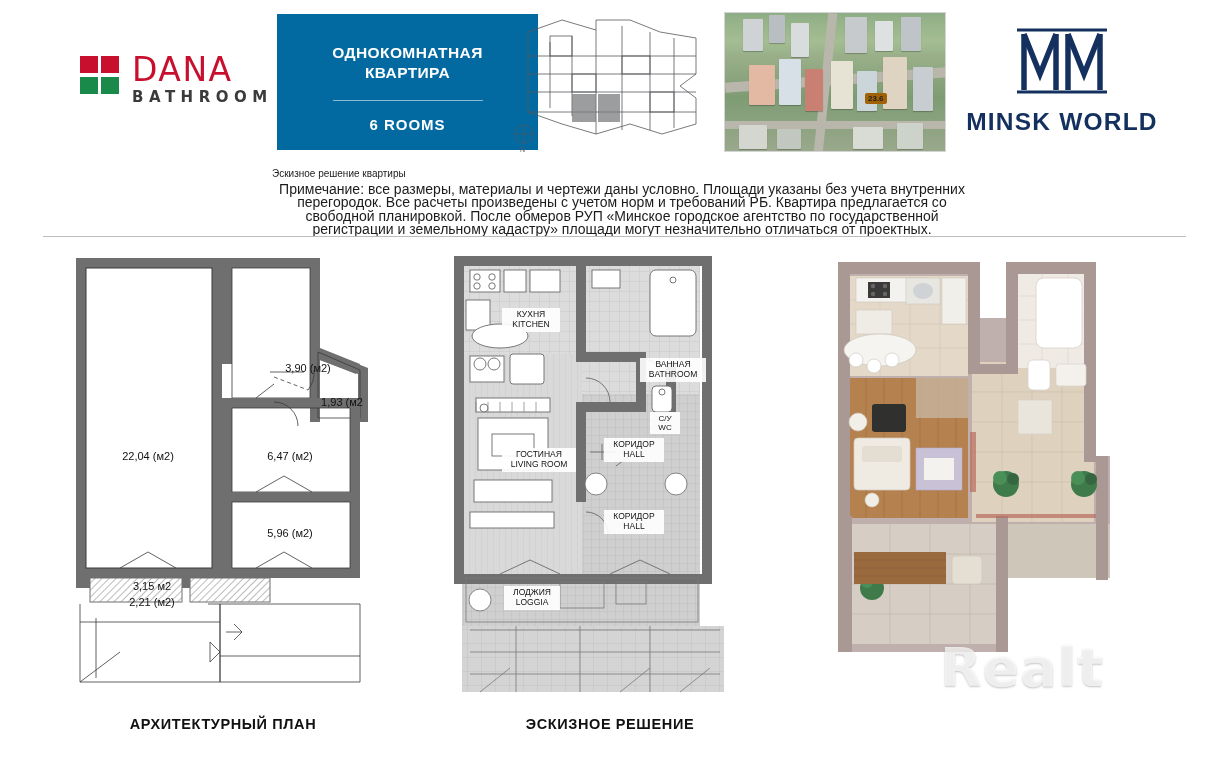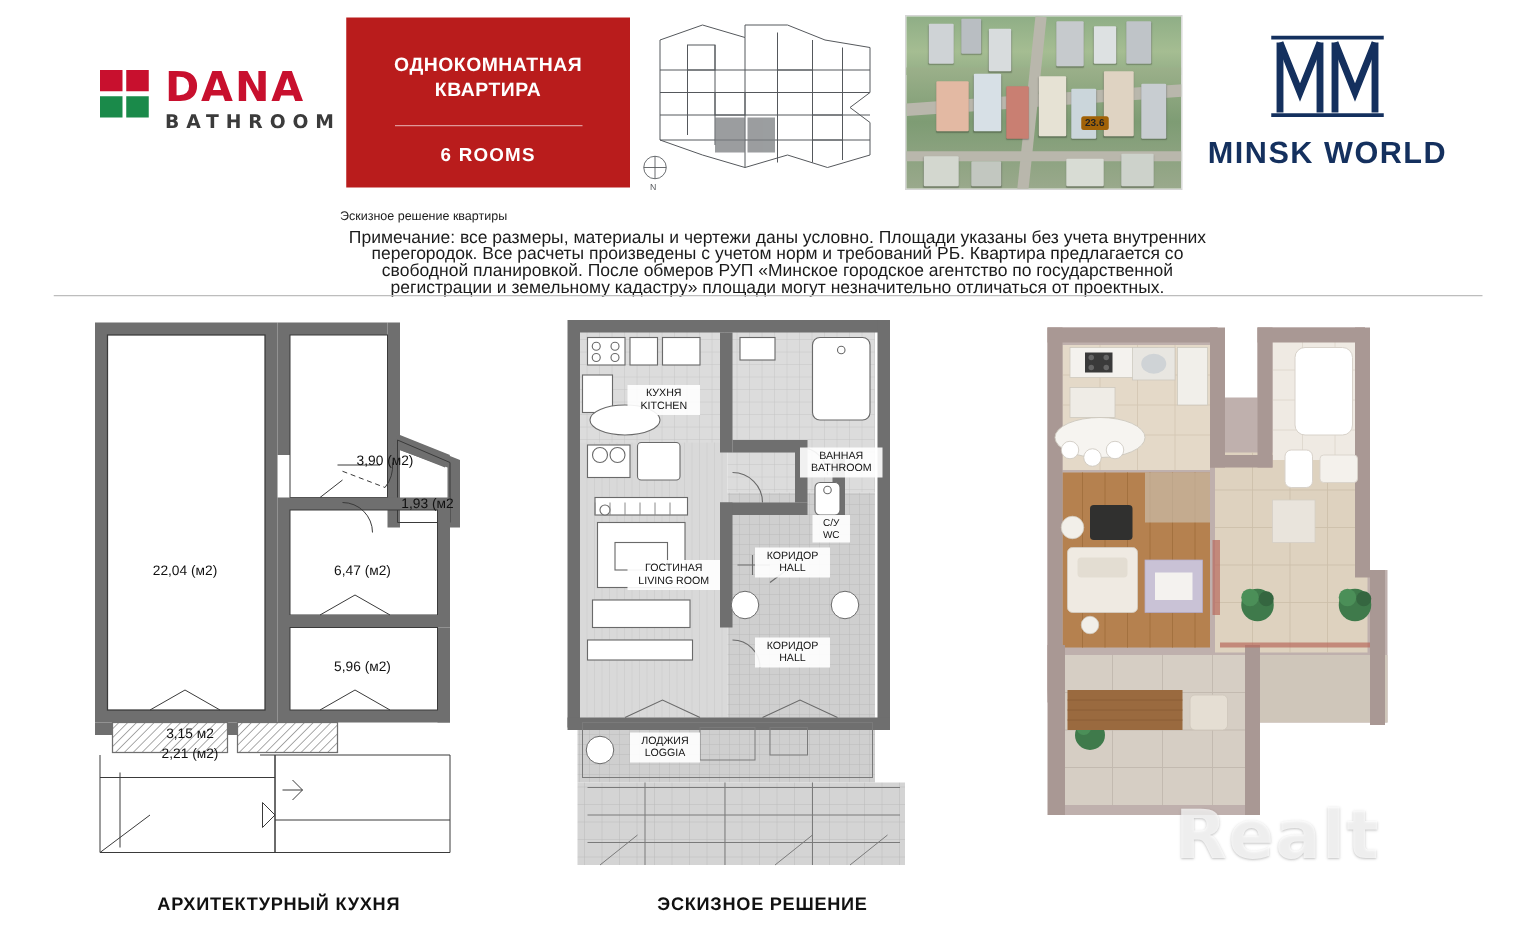--- a/index.html
+++ b/index.html
@@ -41,40 +41,40 @@
     display: block;
   }
   .dana-squares i.s1 { left: 0;  top: 0;  background: #c8102e; }
   .dana-squares i.s2 { left: 21px; top: 0;  background: #c8102e; }
   .dana-squares i.s3 { left: 0;  top: 21px; background: #1a8a4a; }
   .dana-squares i.s4 { left: 21px; top: 21px; background: #1a8a4a; }
   .dana-word {
     position: absolute;
     left: 52px; top: -2px;
     font-size: 33px;
-    font-weight: 700;
+    font-weight: 400;
     letter-spacing: 1.5px;
     color: #c8102e;
     font-family: "DejaVu Sans", sans-serif;
   }
   .dana-sub {
     position: absolute;
     left: 52px; top: 36px;
     font-size: 15px;
     font-weight: 700;
     letter-spacing: 5.5px;
     color: #3b3b3b;
     font-family: "DejaVu Sans", sans-serif;
   }
 
   .title-box {
     position: absolute;
     left: 277px; top: 14px;
-    width: 227px; height: 136px;
-    background: #b91c1c;
+    width: 261px; height: 136px;
+    background: #0369a1;
     color: #fff;
     text-align: center;
   }
   .title-box .t1 {
     margin-top: 29px;
     font-size: 15.5px;
     font-weight: 700;
     line-height: 20px;
     letter-spacing: 0.4px;
   }
@@ -635,16 +635,16 @@
 
       <rect x="166" y="262" width="120" height="4" fill="#b86a5c" opacity="0.7"></rect>
       <rect x="160" y="180" width="6" height="60" fill="#b86a5c" opacity="0.7"></rect>
     </svg>
   </div>
 
   <div class="watermark">
     <span>Realt</span>
   </div>
 
-  <div class="panel-caption" id="cap1">АРХИТЕКТУРНЫЙ КУХНЯ</div>
+  <div class="panel-caption" id="cap1">АРХИТЕКТУРНЫЙ ПЛАН</div>
   <div class="panel-caption" id="cap2">ЭСКИЗНОЕ РЕШЕНИЕ</div>
 
 </div>
 
 </body></html>

